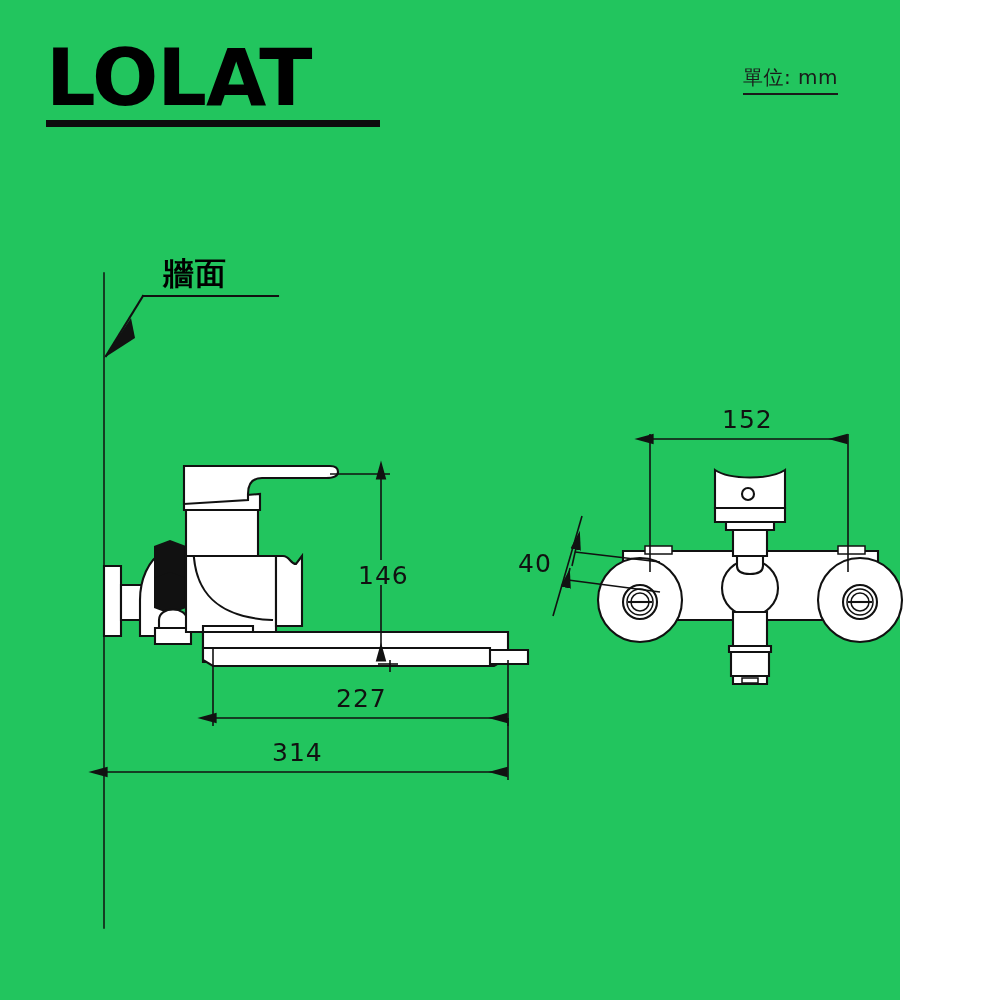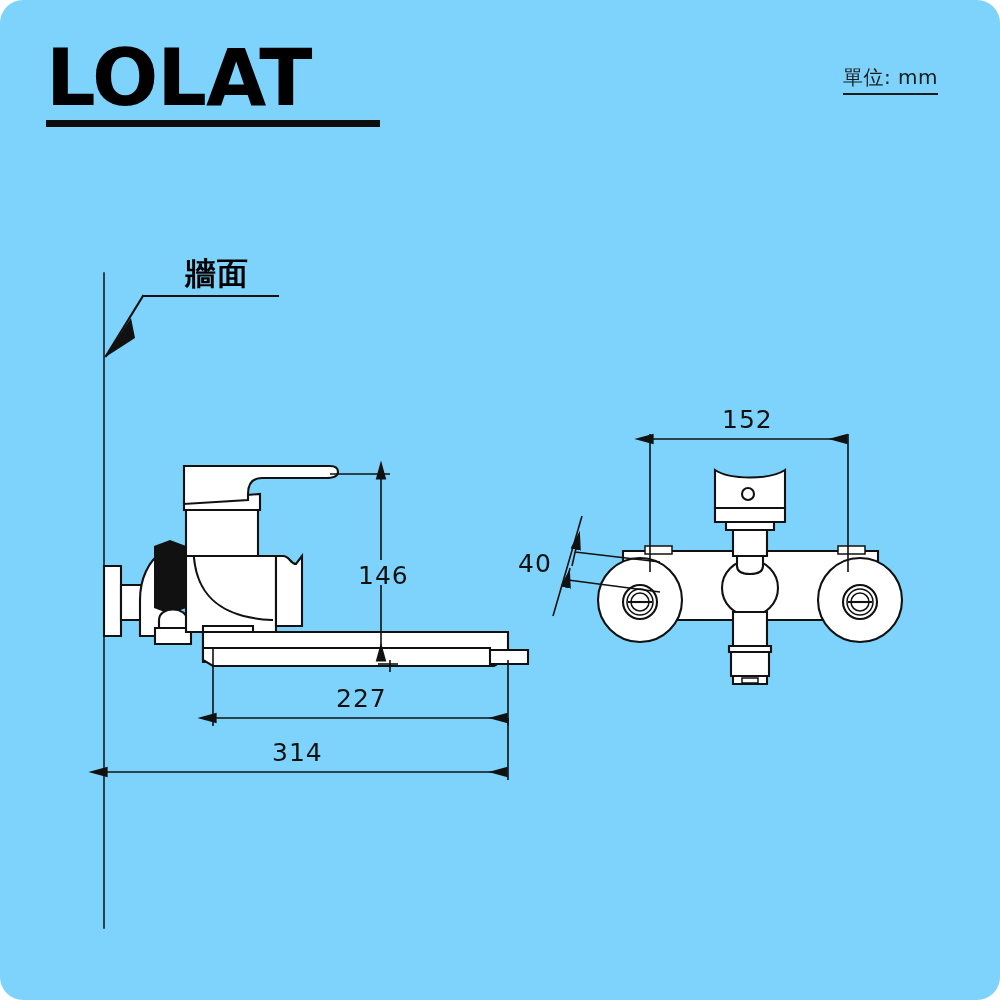--- a/index.html
+++ b/index.html
@@ -9,24 +9,23 @@
     background: #ffffff;
   }
   body {
     width: 1000px;
     height: 1000px;
     font-family: "Liberation Sans", sans-serif;
     overflow: hidden;
   }
   #sheet {
     position: relative;
-    width: 1000px;
+    width: 900px;
     height: 1000px;
-    background: #7dd3fc;
-    border-radius: 23px;
+    background: #22c55e;
   }
   .logo-wrap {
     position: absolute;
     left: 46px;
     top: 38px;
     width: 340px;
   }
   .logo-text {
     font-family: "DejaVu Sans", sans-serif;
     font-weight: bold;
@@ -64,21 +63,20 @@
   .wall-label {
     position: absolute;
     left: 163px;
     top: 253px;
     font-family: "DejaVu Sans", sans-serif;
     font-size: 31px;
     font-weight: bold;
     color: #000000;
     letter-spacing: 1px;
     white-space: nowrap;
-    margin-left: 22px;
   }
   svg.draw {
     position: absolute;
     left: 0;
     top: 0;
     width: 1000px;
     height: 1000px;
   }
   .dim-text {
     font-family: "DejaVu Sans", sans-serif;

